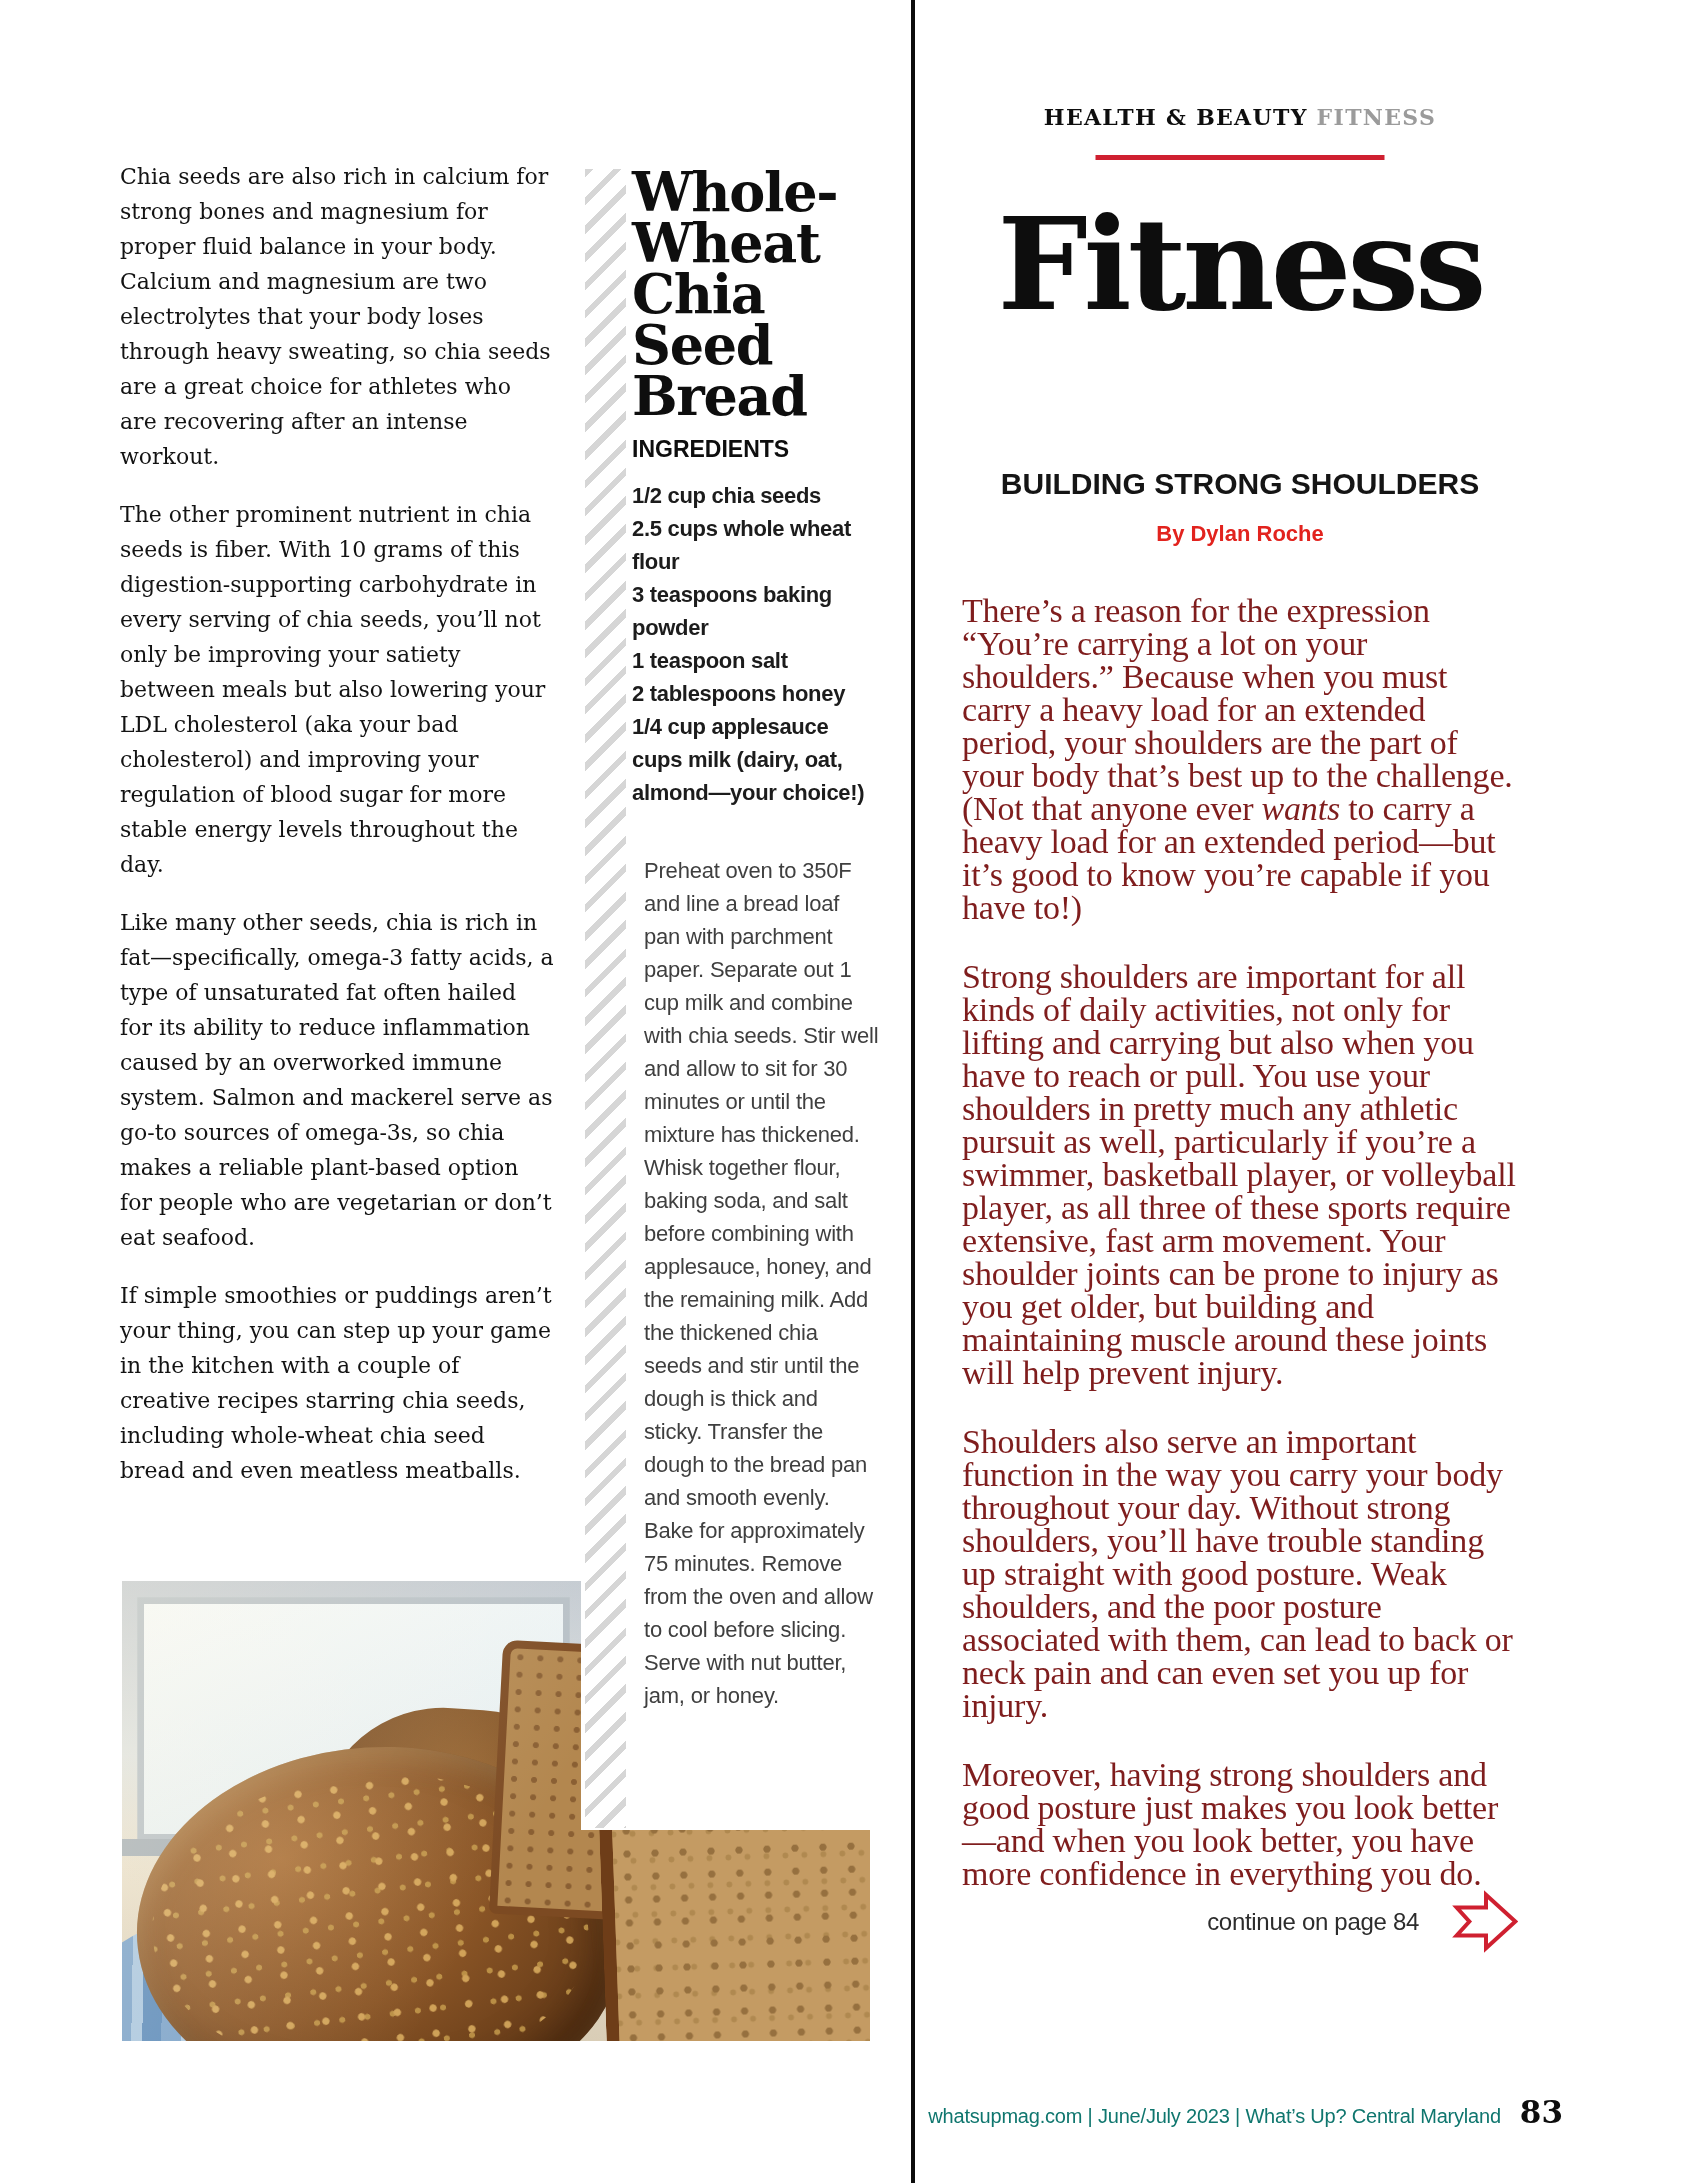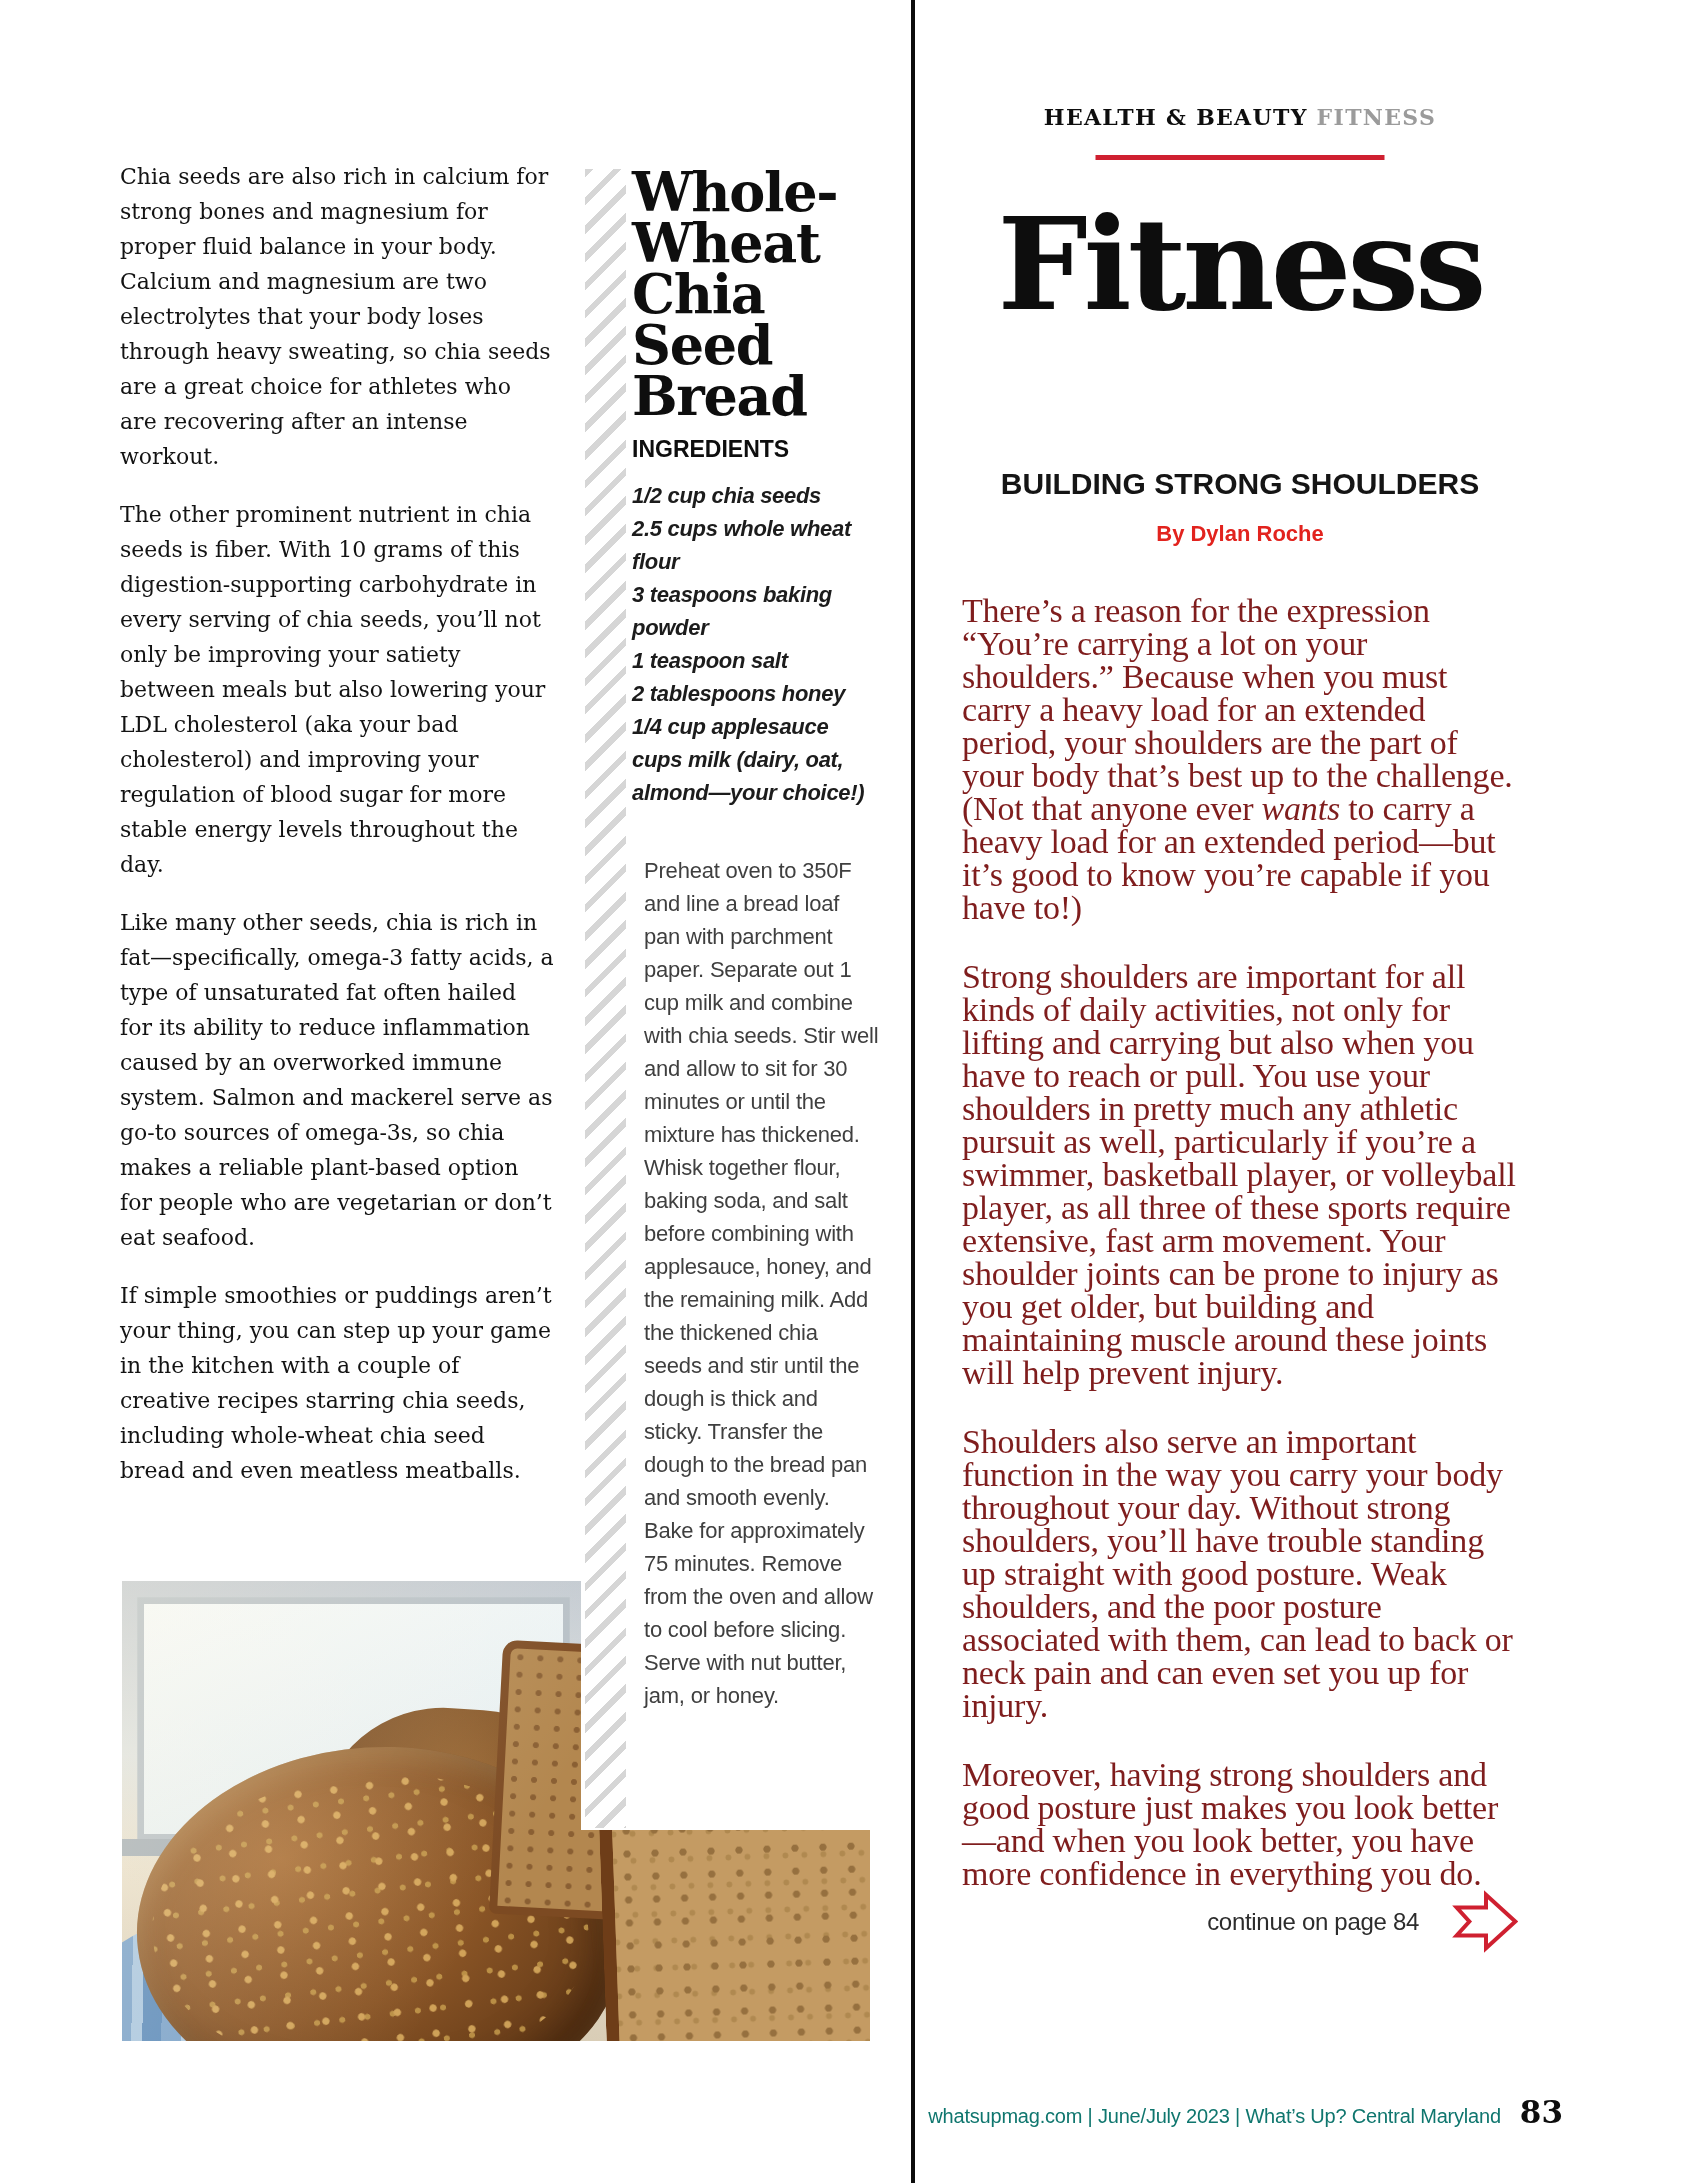--- a/index.html
+++ b/index.html
@@ -21,21 +21,21 @@
   
   .hatch{position:absolute;left:585px;top:169px;width:41px;height:1659px;z-index:3;
     background:repeating-linear-gradient(135deg,var(--hatch_gray) 0 6px,transparent 6px 20px);}
   .recipe-title{position:absolute;left:632px;top:167px;z-index:4;
     font-family:"DejaVu Serif",serif;font-weight:bold;font-size:54px;line-height:51px;
     letter-spacing:-1.3px;color:#0e0e0e;}
   .recipe-title span{display:block;}
   .ing-head{position:absolute;left:632px;top:436px;z-index:4;
     font-family:"Liberation Sans",sans-serif;font-weight:bold;font-size:23px;color:#0e0e0e;letter-spacing:0px;}
   .ing-list{position:absolute;left:632px;top:479px;width:236px;z-index:4;margin:0;padding:0;list-style:none;
-    font-family:"Liberation Sans",sans-serif;font-weight:bold;font-size:22px;line-height:33px;color:#1c1c1c;letter-spacing:-0.3px;font-style:italic;}
+    font-family:"Liberation Sans",sans-serif;font-weight:bold;font-size:22px;line-height:33px;color:#1c1c1c;letter-spacing:-0.3px;}
   .directions{position:absolute;left:632px;top:842px;width:237px;z-index:4;margin:12px;
     font-family:"Liberation Sans",sans-serif;font-size:22px;line-height:33px;color:var(--directions_gray);letter-spacing:-0.2px;}
 
   
   .divider{position:absolute;left:911px;top:0;width:4px;height:2183px;background:#0c0c0c;z-index:4;}
 
   
   .right-col{position:absolute;left:962px;top:0;width:556px;height:2183px;z-index:4;}
   .sec-head{position:absolute;top:92px;left:0;width:100%;text-align:center;
     font-family:"DejaVu Serif",serif;font-weight:bold;font-size:22px;letter-spacing:1.3px;color:#0e0e0e;margin-top:12px;}

